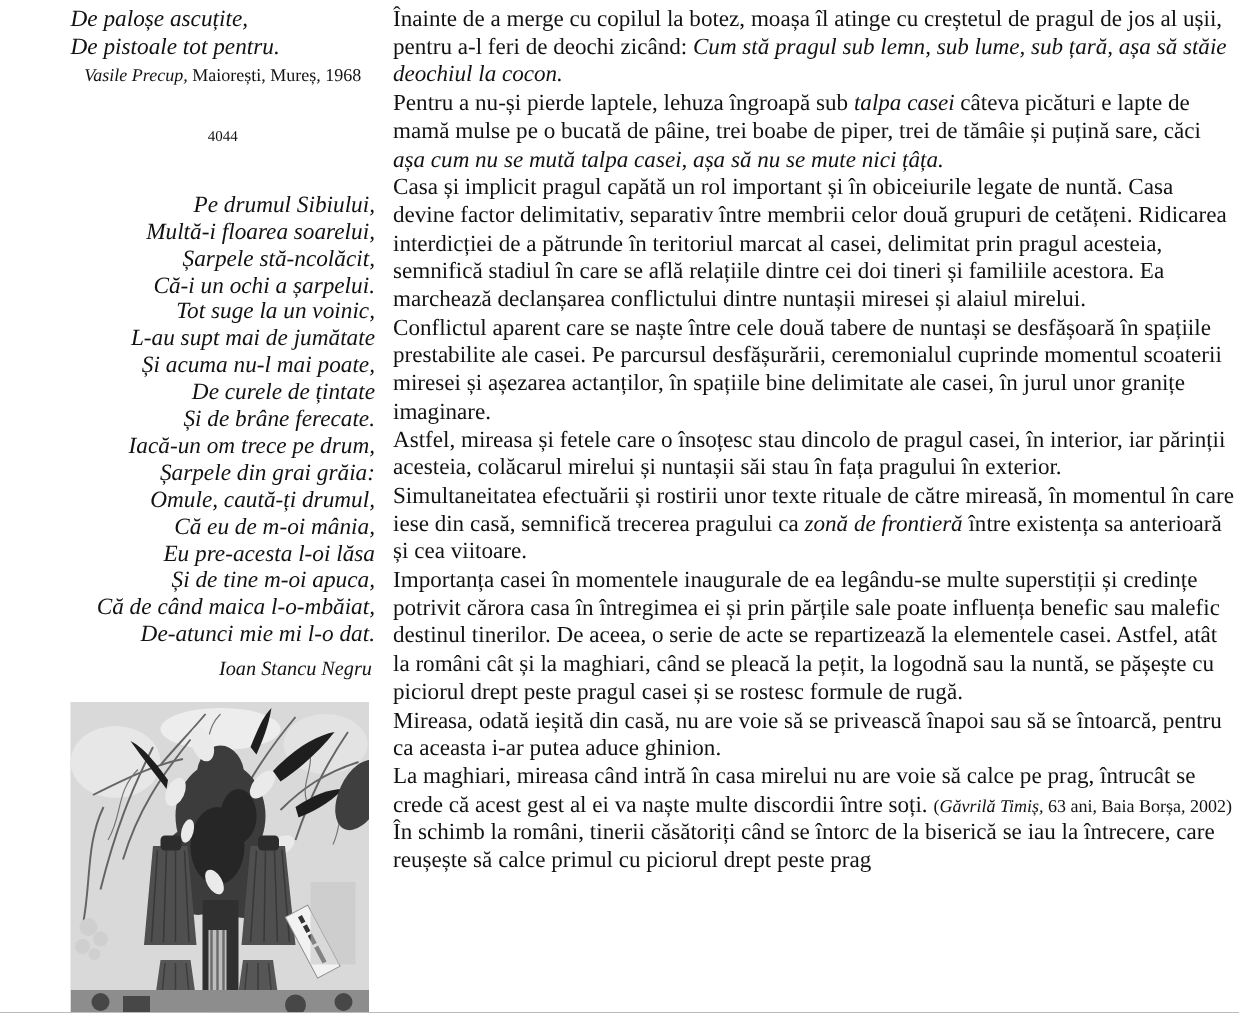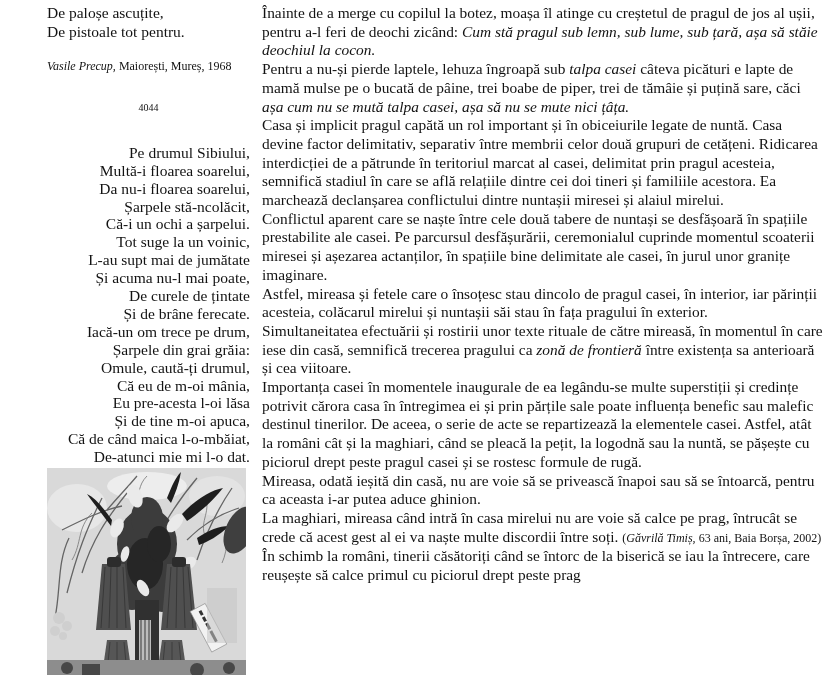--- a/index.html
+++ b/index.html
@@ -10,22 +10,22 @@
     background:#ffffff;
     color:#121212;
     font-family:"Liberation Serif", serif;
     overflow:hidden;
   }
   
   .left-col {
     position:absolute; left:47px; top:4px; width:203px;
     font-size:15.5px; line-height:18.6px;
   }
-  .poem-line { white-space:nowrap; }
-  .attr-line { margin-top:17px; font-size:12.3px; line-height:16px; }
+  .poem-line { white-space:nowrap;font-style:italic; }
+  .attr-line { margin-top:1px; font-size:12.3px; line-height:16px;text-align:center; }
   .poem-number {
     text-align:center; font-size:10px;
     margin-top:25px; margin-bottom:0;
     font-weight:normal;
   }
   .poem { margin-top:26px; line-height:17.9px;text-align:right; }
   .attr-right {
     text-align:right; font-style:italic; font-size:13.5px;
     margin-top:5px; padding-right:2px;
   }
@@ -55,37 +55,37 @@
   <div class="left-col">
     <div>
         <div class="poem-line">De paloșe ascuțite,</div>
         <div class="poem-line">De pistoale tot pentru.</div>
       </div>
     <div class="attr-line"><span class="run-small-italic">Vasile Precup,</span><span class="run-small"> Maiorești, Mureș, 1968</span></div>
     <div class="poem-number">4044</div>
     <div class="poem">
         <div class="poem-line">Pe drumul Sibiului,</div>
         <div class="poem-line">Multă-i floarea soarelui,</div>
-        <div class="poem-line">Da nu-i floarea soarelui,</div>
         <div class="poem-line">Șarpele stă-ncolăcit,</div>
         <div class="poem-line">Că-i un ochi a șarpelui.</div>
         <div class="poem-line">Tot suge la un voinic,</div>
         <div class="poem-line">L-au supt mai de jumătate</div>
         <div class="poem-line">Și acuma nu-l mai poate,</div>
         <div class="poem-line">De curele de țintate</div>
         <div class="poem-line">Și de brâne ferecate.</div>
         <div class="poem-line">Iacă-un om trece pe drum,</div>
         <div class="poem-line">Șarpele din grai grăia:</div>
         <div class="poem-line">Omule, caută-ți drumul,</div>
         <div class="poem-line">Că eu de m-oi mânia,</div>
         <div class="poem-line">Eu pre-acesta l-oi lăsa</div>
         <div class="poem-line">Și de tine m-oi apuca,</div>
         <div class="poem-line">Că de când maica l-o-mbăiat,</div>
         <div class="poem-line">De-atunci mie mi l-o dat.</div>
       </div>
+    <div class="attr-right">Ioan Stancu Negru</div>
   </div>
 
   <figure class="photo" style="margin:0">
     <svg width="199" height="207" viewBox="0 0 199 207" xmlns="http://www.w3.org/2000/svg">
       <rect width="199" height="207" fill="#d9d9d9"></rect>
       <ellipse cx="30" cy="40" rx="30" ry="24" fill="#e7e7e7"></ellipse>
       <ellipse cx="170" cy="28" rx="28" ry="20" fill="#e3e3e3"></ellipse>
       <ellipse cx="100" cy="18" rx="40" ry="14" fill="#ededed"></ellipse>
 
       <g stroke="#585858" stroke-width="1.3" fill="none" opacity="0.9">

